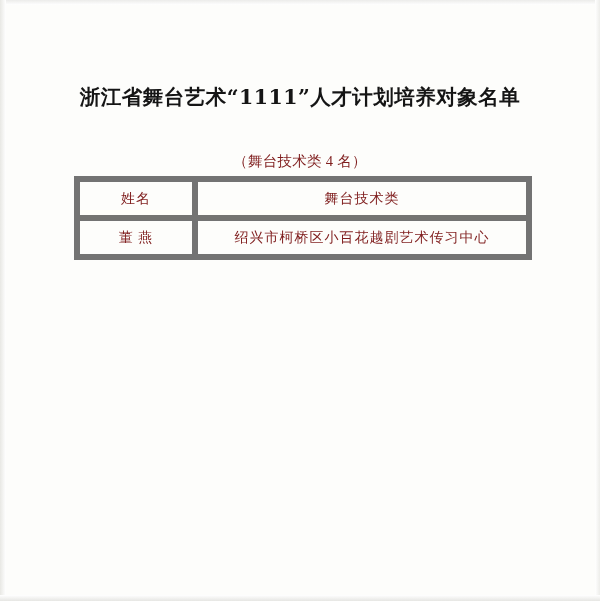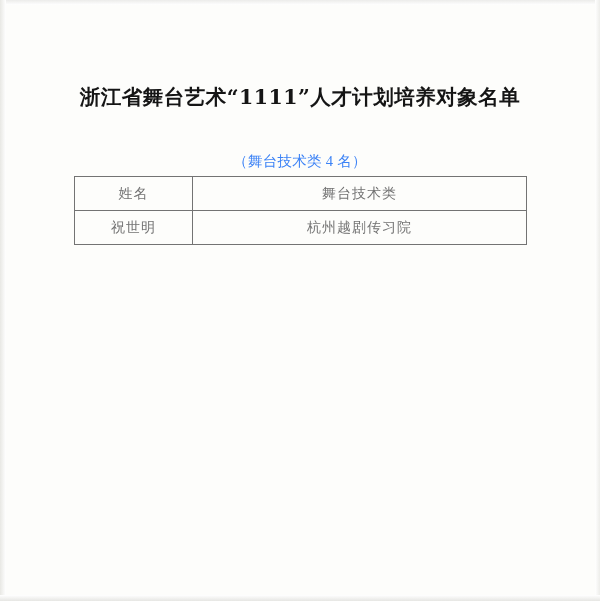--- a/index.html
+++ b/index.html
@@ -67,38 +67,38 @@
     letter-spacing: 0.5px;
   }
 
   .doc-subtitle {
     position: absolute;
     top: 152px;
     left: 78px;
     width: 444px;
     text-align: center;
     font-size: 14.5px;
-    color: #3b82f6;
+    color: #7f1d1d;
     letter-spacing: 0.3px;
   }
 
   table.roster {
     position: absolute;
     top: 176px;
     left: 74px;
     width: 452px;
     border-collapse: collapse;
     table-layout: fixed;
   }
   table.roster td,
   table.roster th {
-    border: 1px solid #737373;
+    border: 6px solid #737373;
     text-align: center;
     font-size: 14px;
-    color: #737373;
+    color: #7f1d1d;
     font-weight: normal;
     height: 33px;
     padding: 0;
     letter-spacing: 1px;
   }
   table.roster col.c-name { width: 118px; }
   table.roster col.c-unit { width: 334px; }
 
   .cell-name {
     letter-spacing: 3px;
@@ -132,20 +132,20 @@
         <col class="c-unit">
       </colgroup>
       <thead>
         <tr>
           <th class="head-cell">姓名</th>
           <th class="head-cell">舞台技术类</th>
         </tr>
       </thead>
       <tbody>
         <tr>
-          <td class="cell-name">祝世明</td>
-          <td>杭州越剧传习院</td>
+          <td class="cell-name cell-name-spaced">董 燕</td>
+          <td>绍兴市柯桥区小百花越剧艺术传习中心</td>
         </tr>
       </tbody>
     </table>
 
   </div>
 </div>
 
 </body></html>

